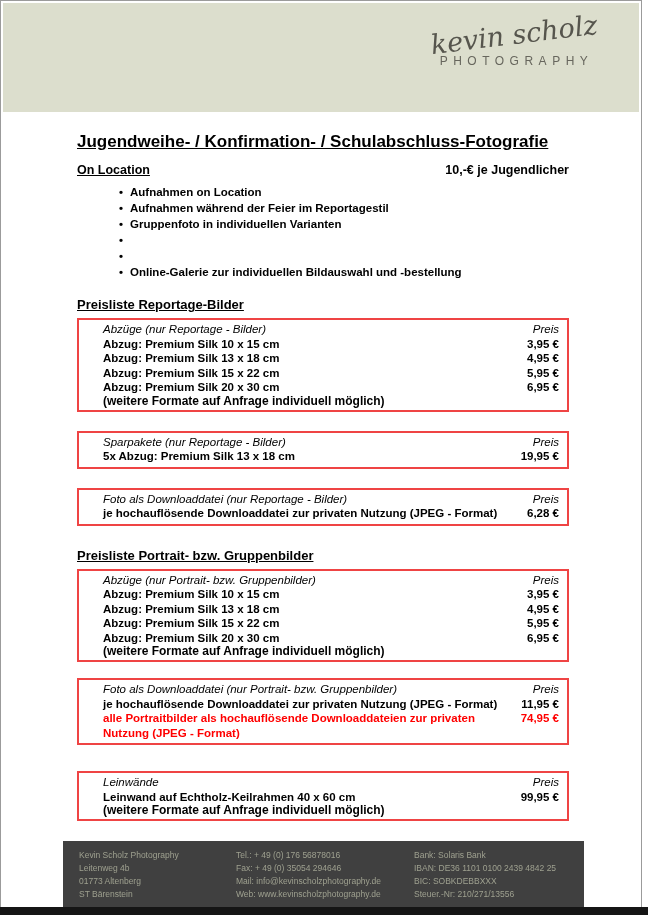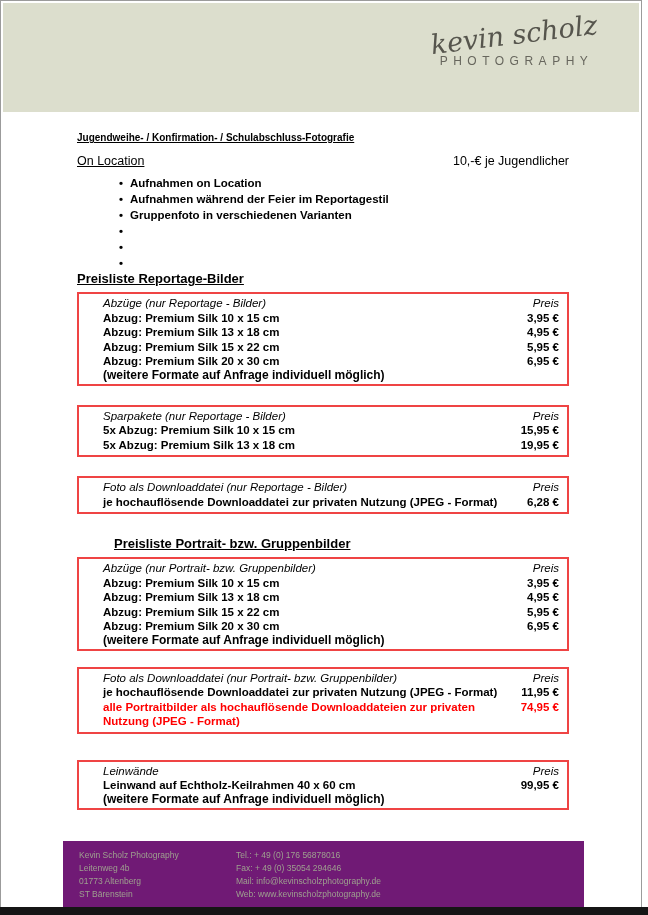--- a/index.html
+++ b/index.html
@@ -33,39 +33,39 @@
     font-family: "DejaVu Serif", serif;
     font-style: italic; font-size: 27px;
     transform: rotate(-7deg); white-space: nowrap;
   }
   .wordmark {
     margin-top: 4px; font-size: 12px;
     letter-spacing: 5.5px; color: #67665d; padding-left: 5px;
   }
   .content { position: absolute; left: 76px; top: 131px; width: 492px; }
   .title {
-    font-size: 10px; font-weight: bold;
+    font-size: 17px; font-weight: bold;
     text-decoration: underline; white-space: nowrap;
   }
   .intro-row {
     display: flex; justify-content: space-between;
-    margin-top: 11px; font-size: 12.5px; font-weight: normal;
+    margin-top: 11px; font-size: 12.5px; font-weight: bold;
   }
   .intro-row .loc { text-decoration: underline; }
   ul.bullets { margin: 7px 0 0 0; padding: 0 0 0 42px; list-style: none; }
   ul.bullets li {
     font-size: 11.5px; font-weight: bold; line-height: 16px;
     display: flex;
   }
   .marker { width: 11px; flex: 0 0 11px; }
   .section-heading {
     font-size: 13px; font-weight: bold; text-decoration: underline;
   }
-  .sh1 { }
-  .sh2 { margin-top: 22px; margin-left: 37px; }
+  .sh1 { margin-top: 17px; }
+  .sh2 { margin-top: 22px; }
   .ptable {
     border: 2px solid #ef4444;
     padding: 2px 8px 3px 24px;
   }
   .mt6  { margin-top: 6px; }
   .mt11 { margin-top: 26px; }
   .mt16 { margin-top: 16px; }
   .mt19 { margin-top: 19px; }
   .trow {
     display: flex; justify-content: space-between; align-items: flex-start;
@@ -74,21 +74,21 @@
   .thead { font-weight: normal; font-style: italic; }
   .lbl { flex: 1 1 auto; padding-right: 14px; }
   .prc { flex: 0 0 auto; text-align: right; white-space: nowrap; }
   .red { color: #ff0000; }
   .tnote {
     font-size: 12px; font-weight: bold; 
     line-height: 11px; margin-top: 1px;
   }
   .footer-band {
     position: absolute; left: 62px; top: 840px;
-    width: 521px; height: 71px; background: #701a75;
+    width: 521px; height: 71px; background: #404040;
     color: #9ea08f; font-size: 8.5px; line-height: 13px;
     display: flex; padding: 8px 0 0 16px;
   }
   .fcol1 { width: 157px; }
   .fcol2 { width: 178px; }
   .fcol3 { flex: 1; }
 </style>
 </head>
 <body>
 
@@ -114,30 +114,31 @@
       <li>
           <span class="marker">•</span>
           <span>Aufnahmen on Location</span>
         </li>
       <li>
           <span class="marker">•</span>
           <span>Aufnahmen während der Feier im Reportagestil</span>
         </li>
       <li>
           <span class="marker">•</span>
-          <span>Gruppenfoto in verschiedenen Varianten</span>
-        </li>
-      <li>
-          <span class="marker">•</span>
-        </li>
-      <li>
-          <span class="marker">•</span>
-        </li>
-      <li>
-          <span class="marker">•</span>
+          <span>Gruppenfoto in individuellen Varianten</span>
+        </li>
+      <li>
+          <span class="marker">•</span>
+        </li>
+      <li>
+          <span class="marker">•</span>
+        </li>
+      <li>
+          <span class="marker">•</span>
+          <span>Online-Galerie zur individuellen Bildauswahl und -bestellung</span>
         </li>
     </ul>
 
     <div class="section-heading sh1">Preisliste Reportage-Bilder</div>
 
     <div class="ptable mt6">
       <div class="trow thead">
         <span class="lbl">Abzüge (nur Reportage - Bilder)</span>
         <span class="prc">Preis</span>
       </div>
@@ -157,24 +158,20 @@
         <span class="lbl">Abzug: Premium Silk 20 x 30 cm</span>
         <span class="prc">6,95 €</span>
       </div>
       <div class="tnote">(weitere Formate auf Anfrage individuell möglich)</div>
     </div>
 
     <div class="ptable mt19">
       <div class="trow thead">
         <span class="lbl">Sparpakete (nur Reportage - Bilder)</span>
         <span class="prc">Preis</span>
-      </div>
-      <div class="trow">
-        <span class="lbl">5x Abzug: Premium Silk 10 x 15 cm</span>
-        <span class="prc">15,95 €</span>
       </div>
       <div class="trow">
         <span class="lbl">5x Abzug: Premium Silk 13 x 18 cm</span>
         <span class="prc">19,95 €</span>
       </div>
     </div>
 
     <div class="ptable mt19">
       <div class="trow thead">
         <span class="lbl">Foto als Downloaddatei (nur Reportage - Bilder)</span>
@@ -247,17 +244,23 @@
       <div>Leitenweg 4b</div>
       <div>01773 Altenberg</div>
       <div>ST Bärenstein</div>
     </div>
     <div class="fcol2">
       <div>Tel.: + 49 (0) 176 56878016</div>
       <div>Fax: + 49 (0) 35054 294646</div>
       <div>Mail: info@kevinscholzphotography.de</div>
       <div>Web: www.kevinscholzphotography.de</div>
     </div>
+    <div class="fcol3">
+      <div>Bank: Solaris Bank</div>
+      <div>IBAN: DE36 1101 0100 2439 4842 25</div>
+      <div>BIC: SOBKDEBBXXX</div>
+      <div>Steuer.-Nr: 210/271/13556</div>
+    </div>
   </div>
 
 </div>
 
 <div class="bottom-bar"></div>
 
 </body></html>

